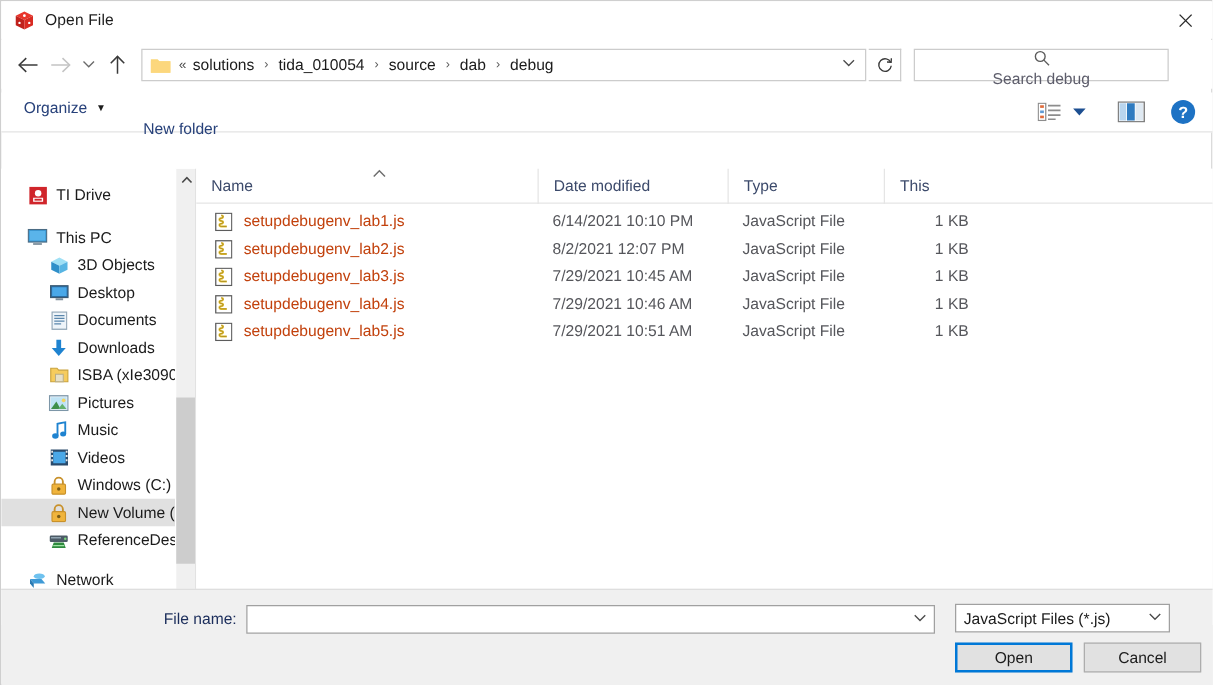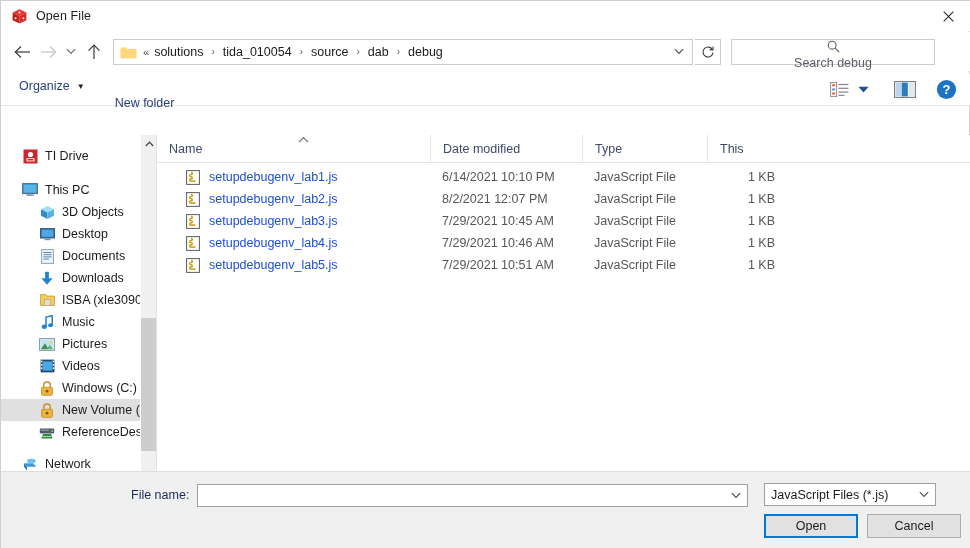--- a/index.html
+++ b/index.html
@@ -206,21 +206,21 @@
 
   .rows { padding-top: 3px; }
   .row {
     height: 22px;
     display: flex; align-items: center;
     font-size: 12.5px; color: #1b1b1b;
     cursor: default;
   }
   .cell-name {
     width: 273px; display: flex; align-items: center;
-    padding-left: 28px; color: #1d4ed8;
+    padding-left: 14px; color: #c2410c;
   }
   .file-ico {
     width: 16px; height: 16px; flex: 0 0 16px; margin-right: 8px;
     display: flex; align-items: center; justify-content: center;
   }
   .cell-date { width: 152px; padding-left: 12px; color: #55565b; }
   .cell-type { width: 125px; padding-left: 12px; color: #55565b; }
   .cell-size {
     width: 80px; padding-right: 12px;
     text-align: right; color: #55565b;
@@ -495,40 +495,40 @@
           <svg width="15" height="14" viewBox="0 0 15 14">
             <path d="M0.6 1.6h5l1.3 1.5h7.5v9.3H0.6z" fill="#f6cc5e" stroke="#c9a23c" stroke-width="0.9"></path>
             <rect x="4.4" y="6.4" width="6.2" height="6.0" fill="#e6e0c8" stroke="#b9ad86" stroke-width="0.8"></rect>
           </svg>
         </span>
         <span>ISBA (xIe3090dm</span>
       </div>
 
       <div class="nav-item lvl1">
         <span class="nav-ico">
-          <svg width="13" height="15" viewBox="0 0 13 15">
-            <path d="M5.0 11.6V2.0l6.2-1.3v9.5" fill="none" stroke="#1f83d0" stroke-width="1.5"></path>
-            <ellipse cx="3.3" cy="11.8" rx="2.6" ry="2.2" fill="#1f83d0"></ellipse>
-            <ellipse cx="9.5" cy="10.2" rx="2.4" ry="2.0" fill="#1f83d0"></ellipse>
-          </svg>
-        </span>
-        <span>Music</span>
-      </div>
-
-      <div class="nav-item lvl1">
-        <span class="nav-ico">
           <svg width="16" height="13" viewBox="0 0 16 13">
             <rect x="0.6" y="0.6" width="14.8" height="11.8" fill="#e9f3fa" stroke="#7d96a8" stroke-width="1"></rect>
             <rect x="1.8" y="1.8" width="12.4" height="9.4" fill="#bfe3f5"></rect>
             <polygon points="1.8,11.2 6.1,5.2 9.4,11.2" fill="#3f8f4a"></polygon>
             <polygon points="7.6,11.2 10.8,7.0 14.2,11.2" fill="#62b06c"></polygon>
             <circle cx="11.9" cy="4.2" r="1.5" fill="#f4d35e"></circle>
           </svg>
         </span>
         <span>Pictures</span>
+      </div>
+
+      <div class="nav-item lvl1">
+        <span class="nav-ico">
+          <svg width="13" height="15" viewBox="0 0 13 15">
+            <path d="M5.0 11.6V2.0l6.2-1.3v9.5" fill="none" stroke="#1f83d0" stroke-width="1.5"></path>
+            <ellipse cx="3.3" cy="11.8" rx="2.6" ry="2.2" fill="#1f83d0"></ellipse>
+            <ellipse cx="9.5" cy="10.2" rx="2.4" ry="2.0" fill="#1f83d0"></ellipse>
+          </svg>
+        </span>
+        <span>Music</span>
       </div>
 
       <div class="nav-item lvl1">
         <span class="nav-ico">
           <svg width="15" height="14" viewBox="0 0 15 14">
             <rect x="0.6" y="0.6" width="13.8" height="12.8" fill="#2a4a6b"></rect>
             <rect x="2.6" y="2.4" width="9.8" height="9.2" fill="#4aa8e8"></rect>
             <rect x="1.0" y="1.6" width="1.4" height="1.6" fill="#e8e8e8"></rect>
             <rect x="1.0" y="5.0" width="1.4" height="1.6" fill="#e8e8e8"></rect>
             <rect x="1.0" y="8.4" width="1.4" height="1.6" fill="#e8e8e8"></rect>

